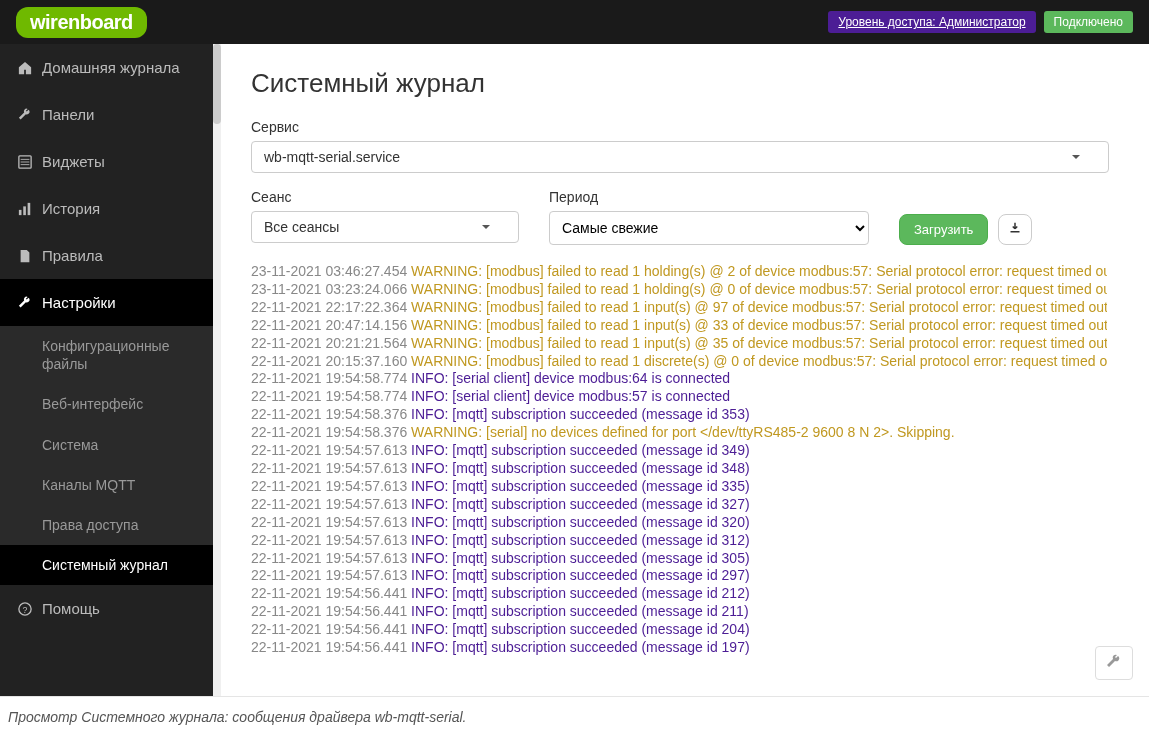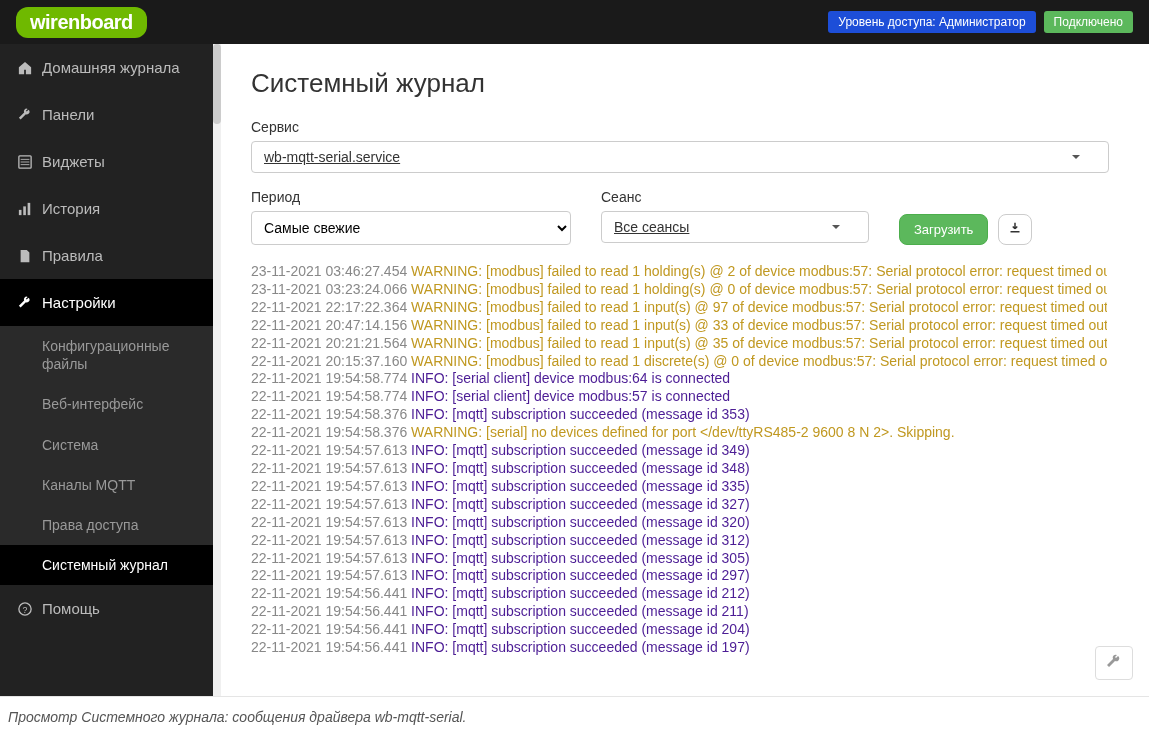--- a/index.html
+++ b/index.html
@@ -1,41 +1,41 @@
 <!DOCTYPE html>
 <html><head>
 <meta charset="utf-8">
 <style>
 * { box-sizing: border-box; margin: 0; padding: 0; }
 body { font-family: "Helvetica Neue", Helvetica, Arial, sans-serif; font-size: 14px; color: #333; background: #fff; width: 1149px; height: 740px; overflow: hidden; position: relative; }
 .topbar { background: #1a1a1a; height: 44px; display: flex; align-items: center; justify-content: space-between; padding: 0 16px; }
 .logo { background: #6fb900; border-radius: 12px; padding: 4px 14px; color: #fff; font-weight: bold; font-size: 20px; letter-spacing: -0.5px; }
 .topbar-right { display: flex; gap: 8px; }
 .badge { padding: 4px 10px; border-radius: 3px; color: #fff; font-size: 12px; font-weight: 500; }
-.badge-red { background: #1d4ed8; }
+.badge-red { background: #4c1d95; text-decoration: underline; }
 .badge-green { background: #5cb85c; }
 .layout { display: flex; height: 652px; }
 .sidebar { width: 213px; background: #222; color: #ccc; overflow-y: auto; flex-shrink: 0; }
 .sidebar-scroll { width: 8px; background: #f0f0f0; flex-shrink: 0; position: relative; }
 .sidebar-thumb { position: absolute; top: 0; width: 100%; height: 80px; background: #ccc; border-radius: 4px; }
 .nav-item { display: flex; align-items: center; gap: 10px; padding: 15px 18px; color: #bbb; cursor: pointer; font-size: 15px; }
 .nav-item.active { background: #000; color: #fff; }
 .nav-icon { width: 14px; height: 14px; display: inline-flex; align-items: center; justify-content: center; }
 .subnav { background: #2a2a2a; }
 .subnav-item { padding: 11px 18px 11px 42px; color: #999; cursor: pointer; font-size: 14px; line-height: 1.3; }
 .subnav-item.active { background: #000; color: #fff; }
 .main { flex: 1; padding: 24px 30px; overflow: hidden; display: flex; flex-direction: column; }
 h1 { font-size: 26px; font-weight: 400; color: #333; margin-bottom: 20px; }
 .controls-row { display: flex; gap: 30px; margin-bottom: 18px; }
 .control-group { display: flex; flex-direction: column; gap: 6px; }
 .control-label { font-size: 14px; color: #333; }
 .select-wide { width: 858px; }
 .select-med { width: 268px; }
 .select-med2 { width: 320px; }
-.select { border: 1px solid #ccc; border-radius: 4px; padding: 7px 28px 7px 12px; background: #fff; font-size: 14px; position: relative; cursor: pointer; display: flex; align-items: center; justify-content: space-between; text-decoration: underline; }
+.select { border: 1px solid #ccc; border-radius: 4px; padding: 7px 28px 7px 12px; background: #fff; font-size: 14px; position: relative; cursor: pointer; display: flex; align-items: center; justify-content: space-between; }
 .caret { width: 0; height: 0; border-left: 4px solid transparent; border-right: 4px solid transparent; border-top: 4px solid #555; }
 .btn { border: 1px solid transparent; border-radius: 8px; padding: 7px 14px; font-size: 13px; cursor: pointer; }
 .btn-success { background: #5cb85c; color: #fff; border-color: #4cae4c; }
 .btn-default { background: #fff; border-color: #ccc; color: #333; padding: 7px 10px; }
 .actions-row { display: flex; gap: 10px; align-items: flex-end; }
 .log-container { flex: 1; overflow: hidden; position: relative; border-right: 12px solid transparent; }
 .log-scroll { position: absolute; right: -12px; top: 0; width: 12px; height: 100%; background: #f5f5f5; }
 .log-scroll-thumb-top { position: absolute; top: 0; width: 100%; height: 20px; background: #ccc; }
 .log-scroll-thumb-bot { position: absolute; bottom: 0; width: 100%; height: 20px; background: #ccc; }
 .log-line { font-size: 14px; line-height: 1.28; white-space: nowrap; overflow: hidden; }
@@ -141,31 +141,31 @@
     <div class="control-group" style="margin-bottom:16px;">
       <label class="control-label">Сервис</label>
       <div class="select select-wide">
         <span>wb-mqtt-serial.service</span>
         <span class="caret"></span>
       </div>
     </div>
 
     <div class="controls-row">
       <div class="control-group">
-        <label class="control-label">Период</label>
-        <select class="native-select select-med2">
-          <option>Самые свежие</option>
-        </select>
-      </div>
-      <div class="control-group">
         <label class="control-label">Сеанс</label>
         <div class="select select-med">
           <span>Все сеансы</span>
           <span class="caret"></span>
         </div>
+      </div>
+      <div class="control-group">
+        <label class="control-label">Период</label>
+        <select class="native-select select-med2">
+          <option>Самые свежие</option>
+        </select>
       </div>
       <div class="actions-row">
         <button class="btn btn-success">Загрузить</button>
         <button class="btn btn-default">
           <span>
             <svg width="12" height="12" viewBox="0 0 16 16" fill="currentColor">
                 <path d="M8 1v8m0 0L5 6m3 3l3-3M2 13h12" stroke="currentColor" stroke-width="2" fill="none"></path>
               </svg>
           </span>
         </button>

